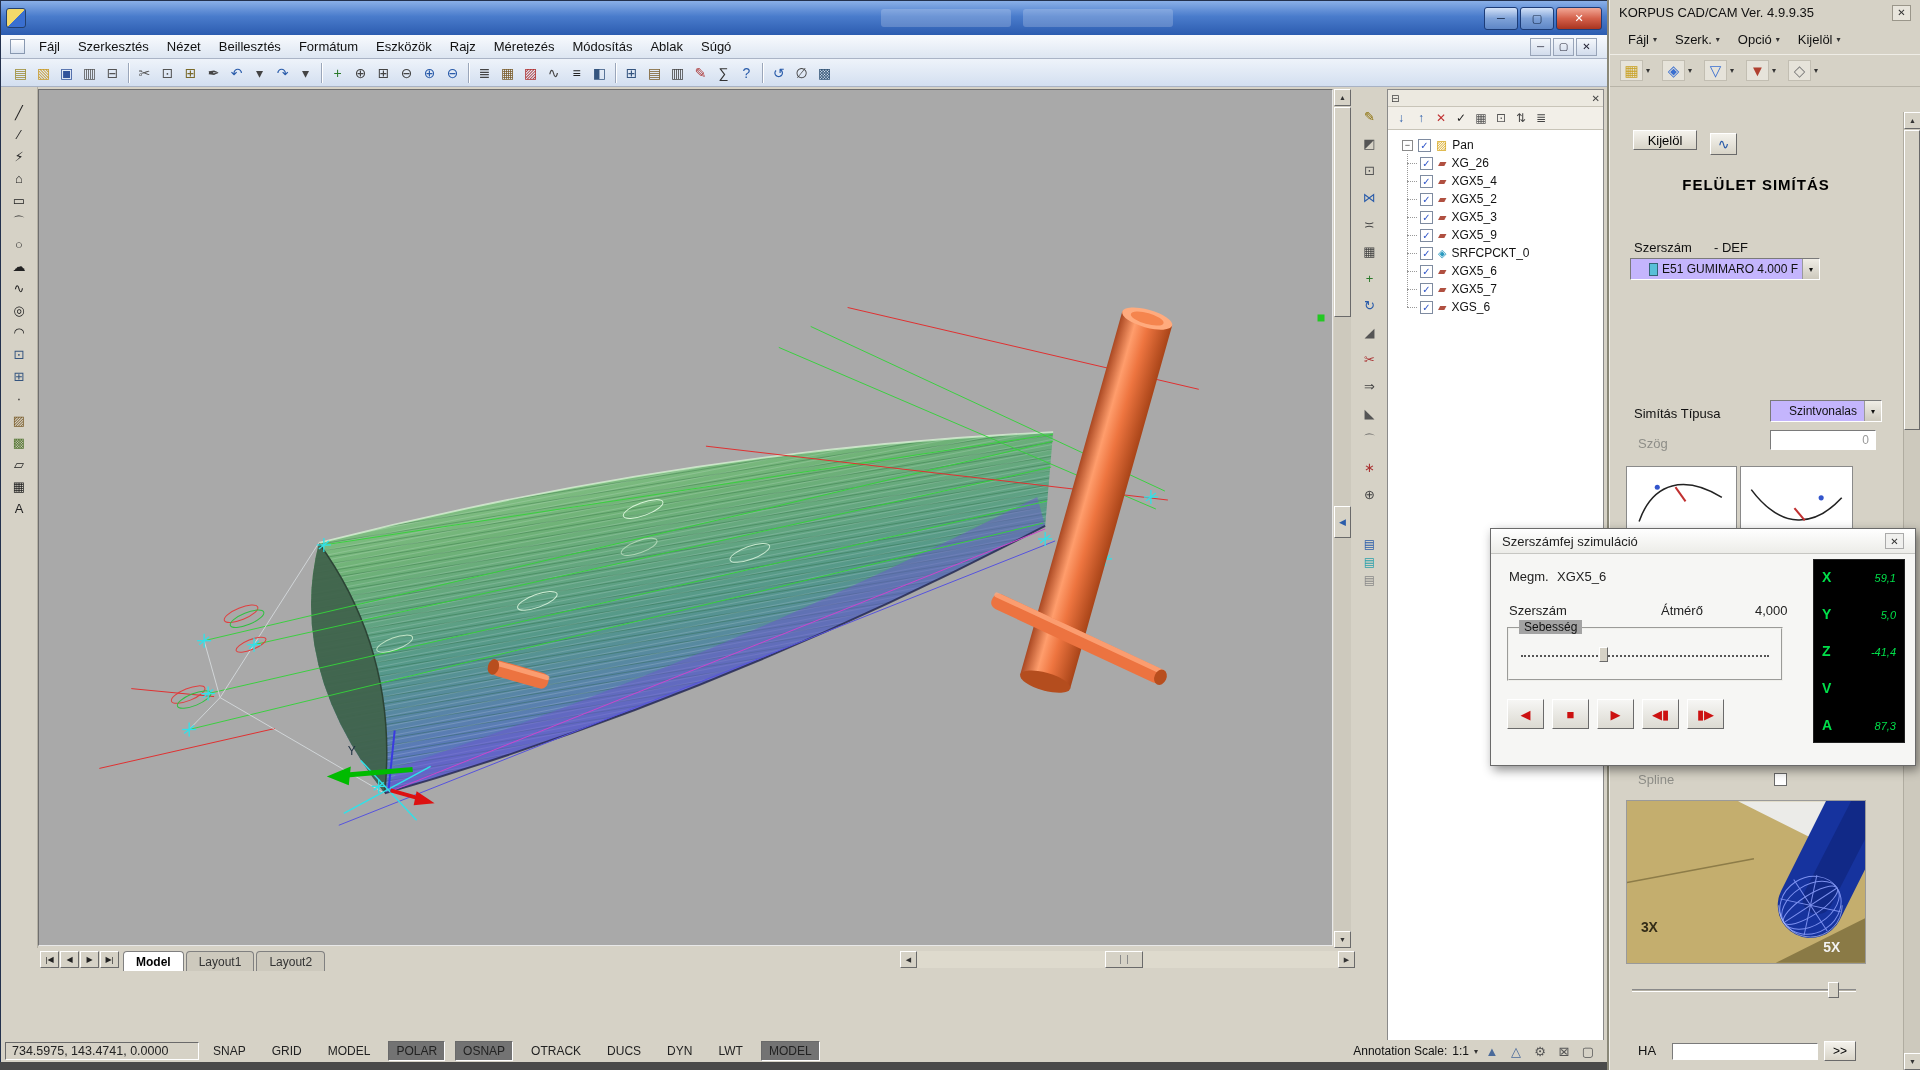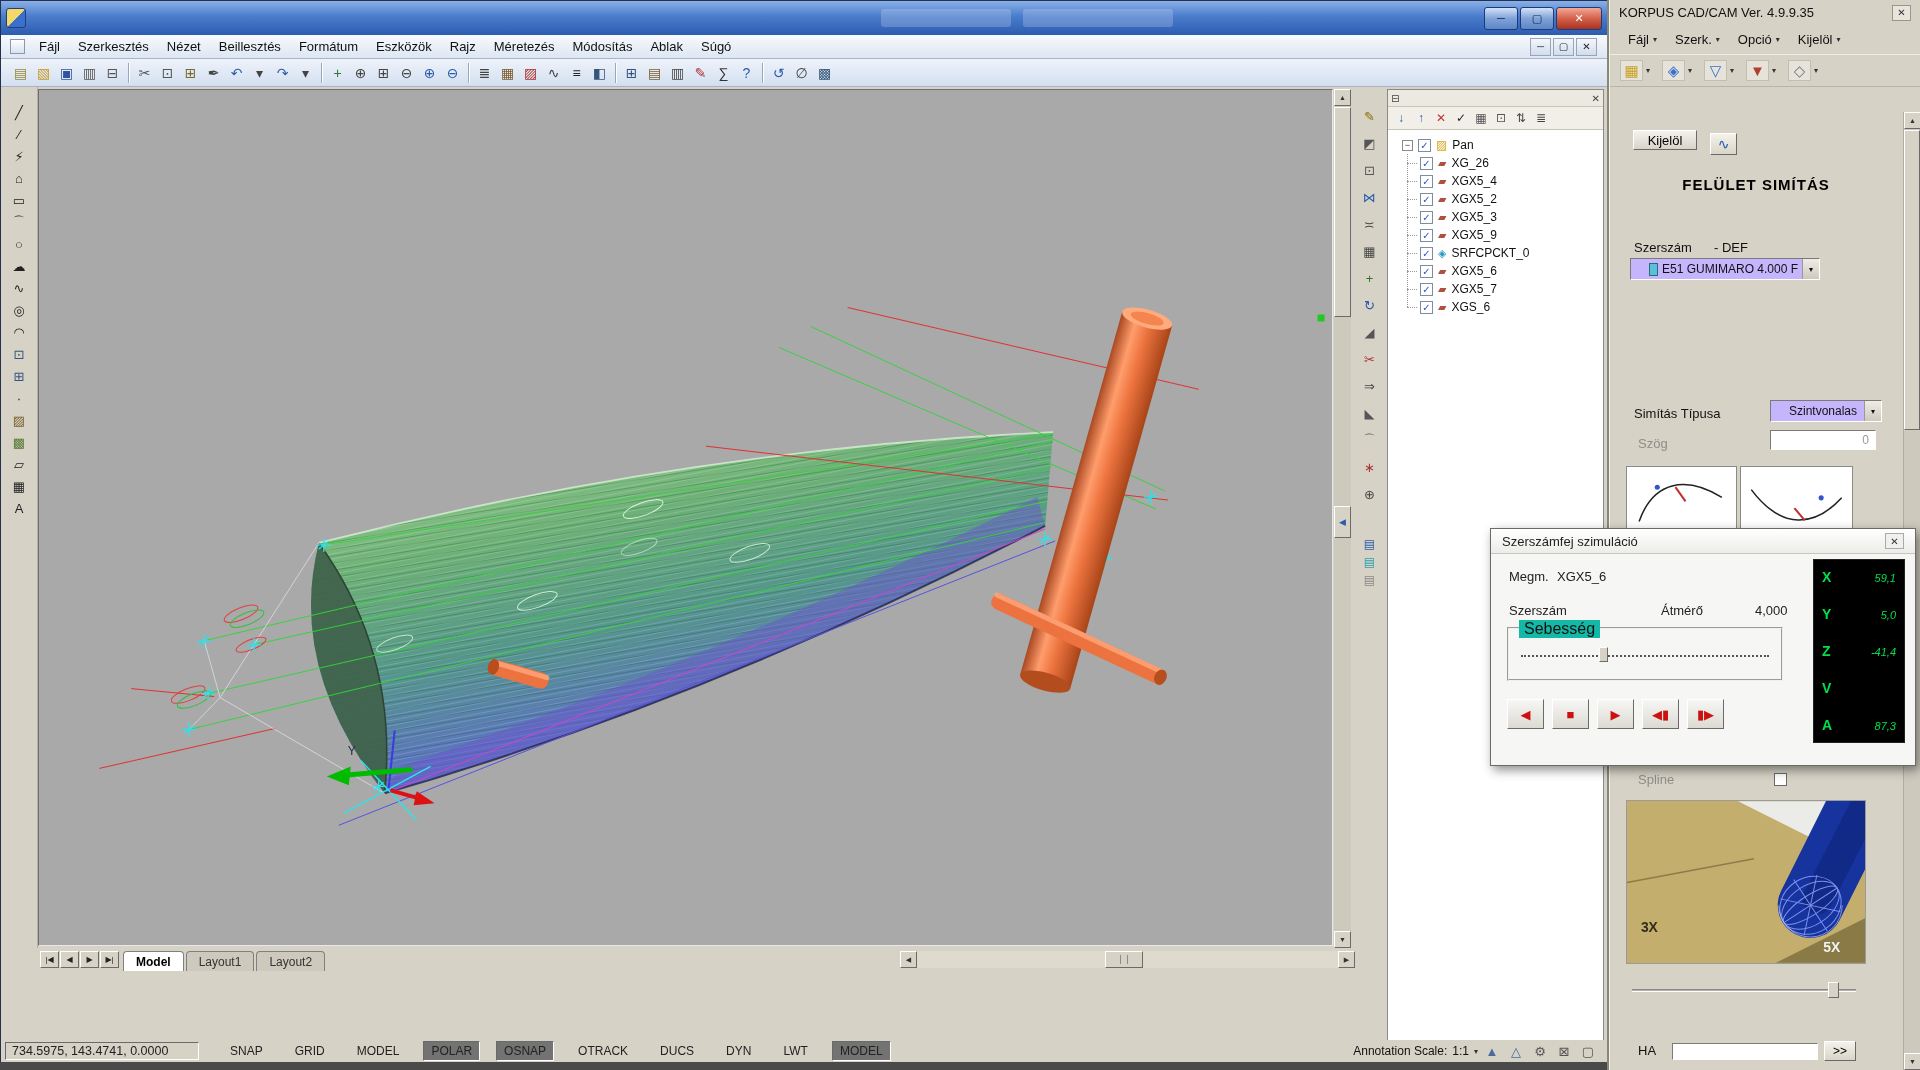--- a/index.html
+++ b/index.html
@@ -77,21 +77,21 @@
   #hs-right{left:438px;top:0}
   #hs-track{position:absolute;left:17px;top:0;width:421px;height:17px;background:#dedacd}
   #hs-thumb{position:absolute;left:205px;top:0;width:38px;height:17px;display:flex;align-items:center;justify-content:center}
   #hs-thumb::after{content:"";width:6px;height:9px;border-left:1px solid #8a8a8a;border-right:1px solid #8a8a8a}
 
   #splitter{position:absolute;left:10px;top:970px;width:1337px;height:10px;background:#d6d2c6}
   #command{position:absolute;left:10px;top:981px;width:1337px;height:56px;background:#fff;border:1px solid;border-color:#6a6a6a #ffffff #ffffff #6a6a6a;display:flex;flex-direction:column;justify-content:flex-end;padding:4px 8px;font-family:"DejaVu Sans Mono","Liberation Mono",monospace;font-size:15px}
 
   #statusbar{position:absolute;left:0;top:1039px;width:1606px;height:22px;background:#d6d2c6;display:flex;align-items:center;padding:0 4px;font-size:12px;gap:2px}
   #coords{width:194px;height:18px;font-size:12.5px;padding:1px 6px;background:#d6d2c6;border:1px solid;border-color:#6a6a6a #ffffff #ffffff #6a6a6a;color:#222}
-  #sb-toggles{display:flex;gap:16px;margin-left:21px}
+  #sb-toggles{display:flex;gap:10px;margin-left:4px}
   .sbtn{padding:2px 7px;font-size:12px;color:#222;border:1px solid transparent}
   .sbtn.on{border-color:#6a6a6a #ffffff #ffffff #6a6a6a;background:#737373}
   #annot{margin-left:auto;display:flex;align-items:center;gap:5px;padding-right:6px}
   #annot .sdd{font-size:8px;color:#333}
   #sb-icons{display:flex;gap:6px}
   #sb-icons .tbico{width:18px;height:18px;font-size:13px}
 
   
   #korpus{position:absolute;left:1609px;top:0;width:311px;height:1070px;background:#d6d2c6;border-left:1px solid #f2f0ea;box-shadow:-2px 0 0 #8a8878;z-index:2}
   #k-title{height:25px;display:flex;align-items:center;padding:0 9px;font-size:13px;color:#111}
@@ -142,21 +142,21 @@
   #sim-dialog{position:absolute;left:1490px;top:528px;width:426px;height:238px;background:#f6f6f4;border:1px solid #6a6a6a;box-shadow:3px 4px 10px rgba(0,0,0,0.45);z-index:10}
   #sd-title{height:25px;border-bottom:1px solid #c6c6c2;display:flex;align-items:center;padding:0 11px;font-size:13px;background:linear-gradient(#ffffff,#ecece8);color:#222}
   #sd-close{margin-left:auto;width:19px;height:16px;display:flex;align-items:center;justify-content:center;font-size:10px;border:1px solid #aaa;background:#f0f0ee;color:#333}
   .sd-label{position:absolute;font-size:13px;color:#222}
   #sd-name-label{left:18px;top:40px}
   #sd-name-value{left:66px;top:40px}
   #sd-tool-label{left:18px;top:74px}
   #sd-diam-label{left:170px;top:74px}
   #sd-diam-value{left:264px;top:74px}
   #sd-speed{position:absolute;left:16px;top:98px;width:276px;height:54px;border:2px groove #efefeb}
-  #sd-speed-label{position:absolute;left:10px;top:-9px;background:#14b8a6;padding:0 5px;font-size:16px}
+  #sd-speed-label{position:absolute;left:10px;top:-9px;background:#a3a3a3;padding:0 5px;font-size:12px}
   #sd-track{position:absolute;left:12px;right:12px;top:26px;border-top:2px dotted #555}
   #sd-thumbpos{position:absolute;left:33%;top:18px;width:9px;height:15px}
   #sd-buttons{position:absolute;left:16px;top:170px;display:flex;gap:8px}
   .sd-btn{width:37px;height:30px;display:flex;align-items:center;justify-content:center;font-size:13px;border:1px solid;border-color:#ffffff #6a6a6a #6a6a6a #ffffff;background:linear-gradient(#f6f6f4,#dcdad2)}
   #sd-readout{position:absolute;left:322px;top:30px;width:92px;height:184px;background:#000;border:1px solid #222;display:flex;flex-direction:column;justify-content:space-between;padding:9px 8px;color:#00e04a}
   .ro-row{display:flex;justify-content:space-between;align-items:baseline}
   .ro-axis{font-weight:bold;font-size:14px}
   .ro-val{font-style:italic;font-size:11px}
 </style>
 </head>

